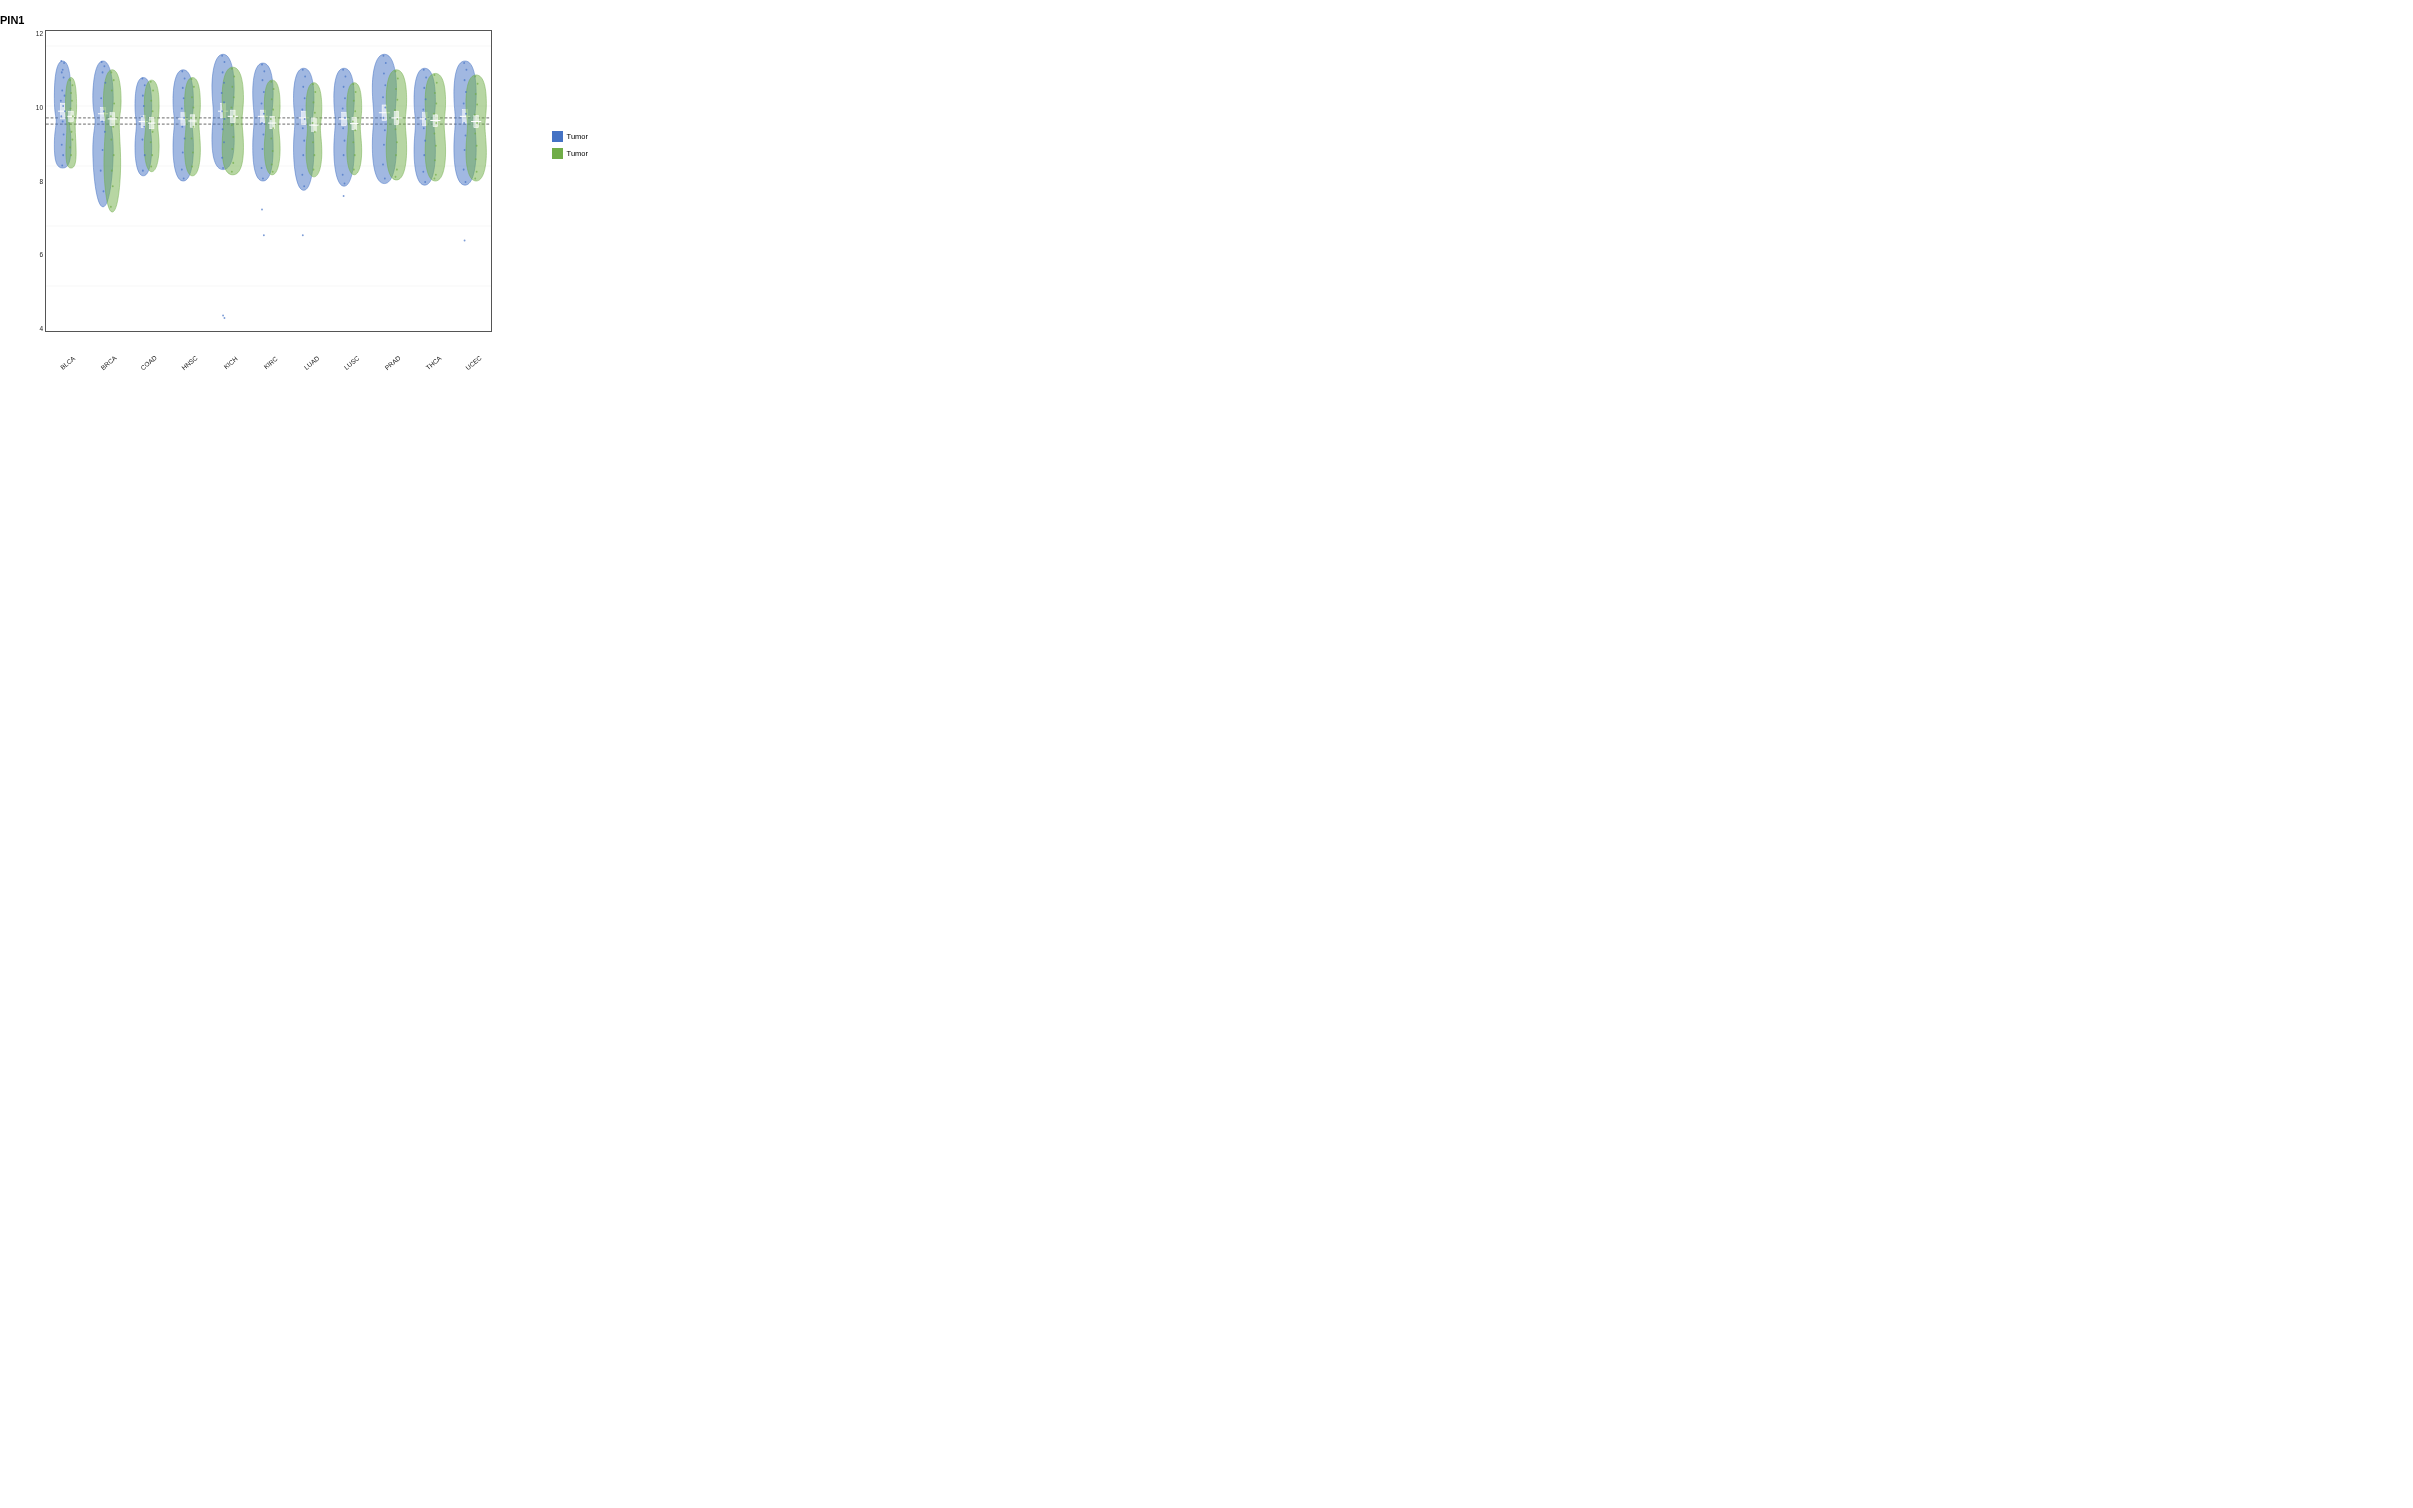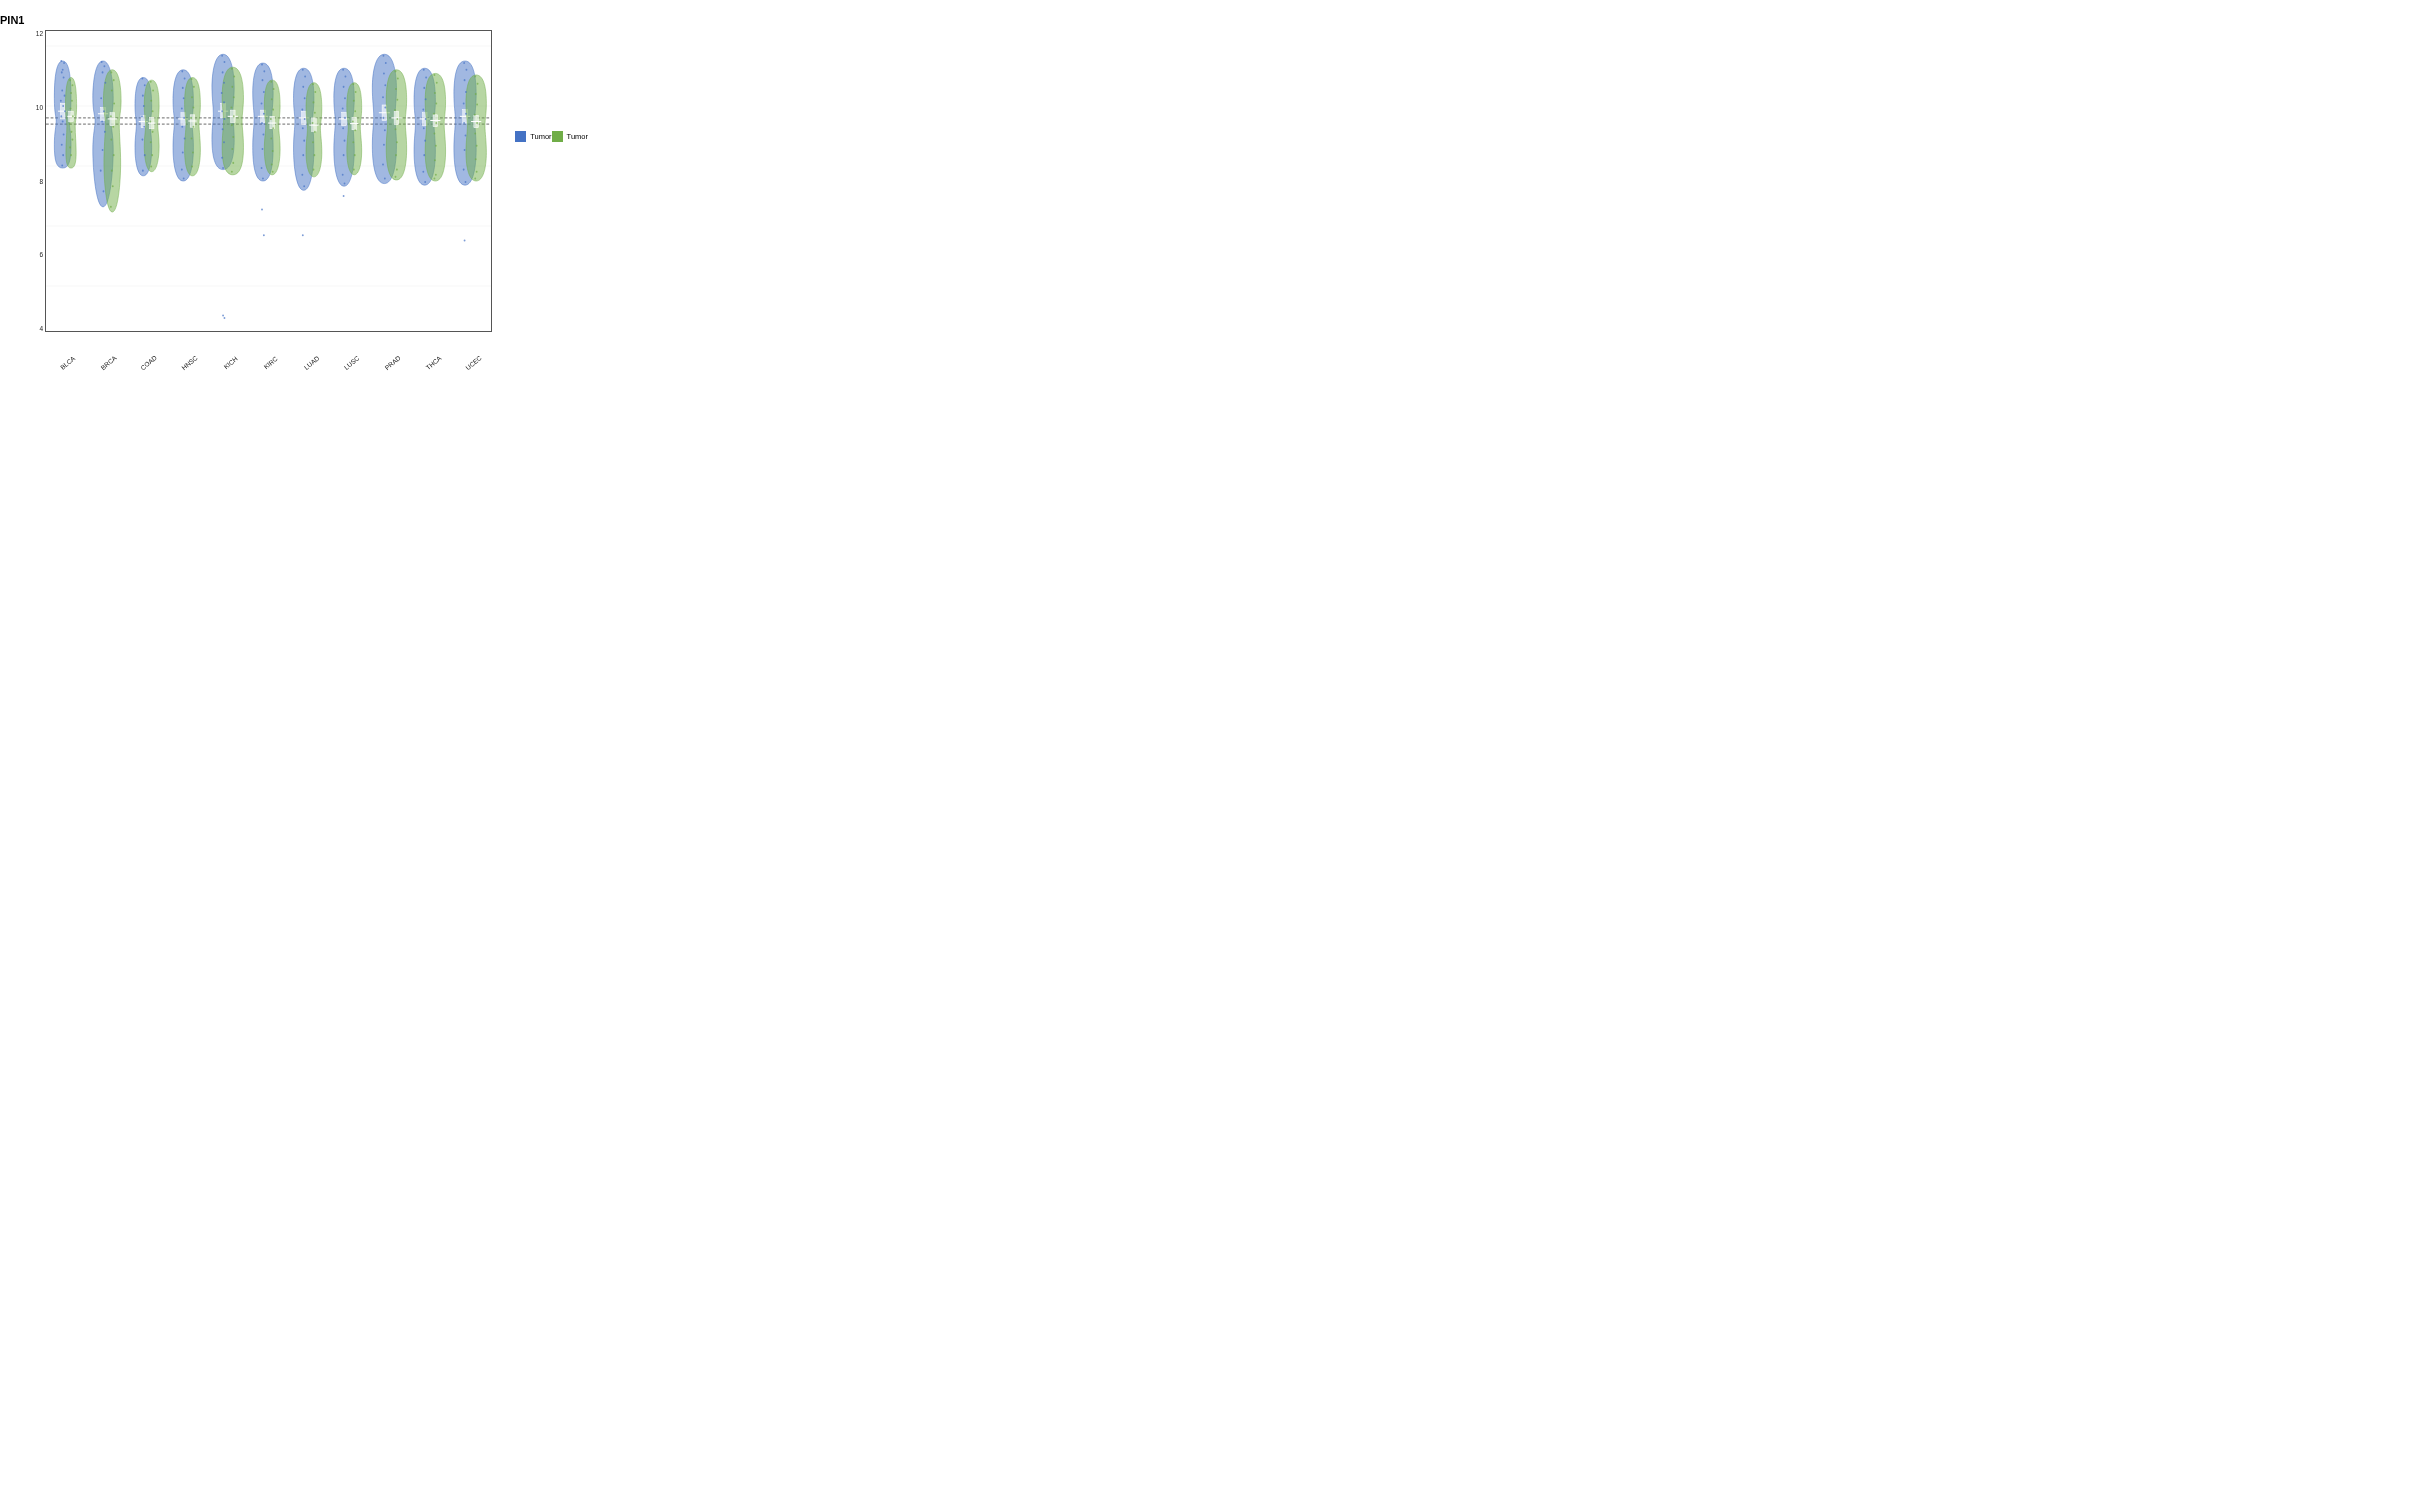--- a/index.html
+++ b/index.html
@@ -56,21 +56,22 @@
       color: #222;
       text-align: right;
       width: 15px;
     }
     
     .legend {
       position: absolute;
       right: 15px;
       top: 131px;
       display: flex;
-      flex-direction: row;
+      flex-direction: column;
+      gap: 6px;
     }
     .legend-item {
       display: flex;
       align-items: center;
       gap: 4px;
       font-size: 7.5px;
     }
     .legend-box {
       width: 11px;
       height: 11px;

